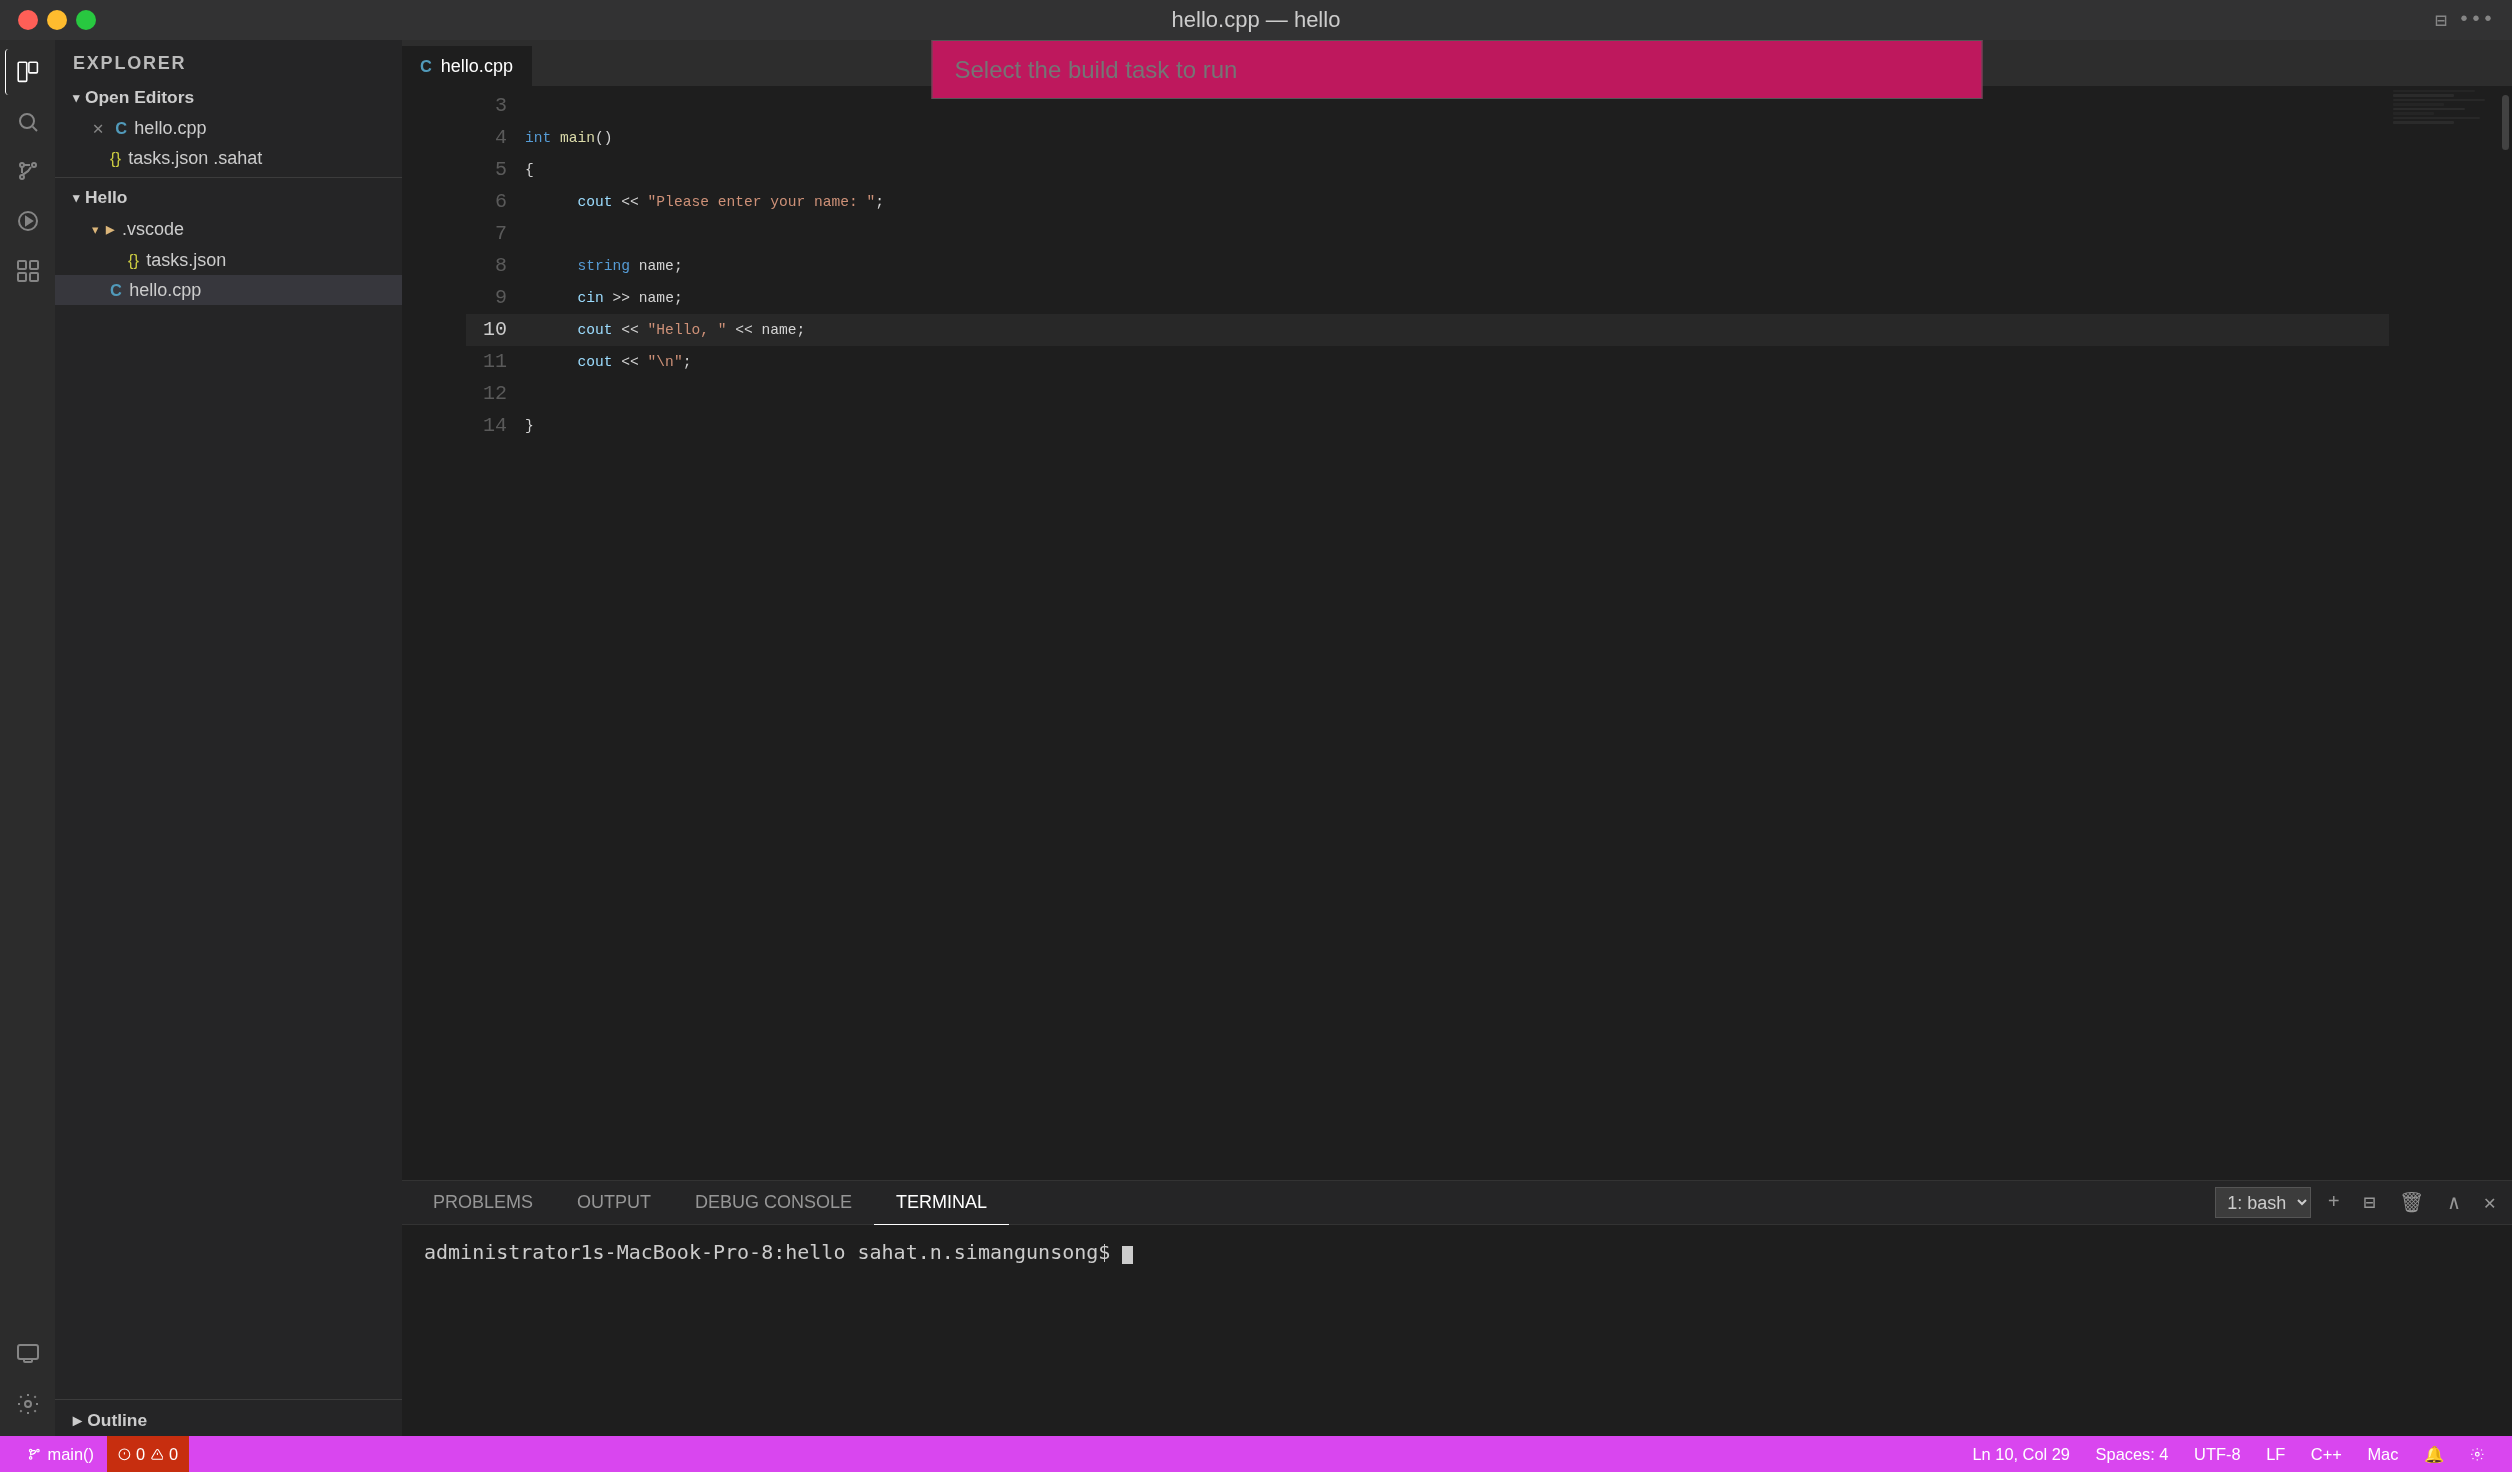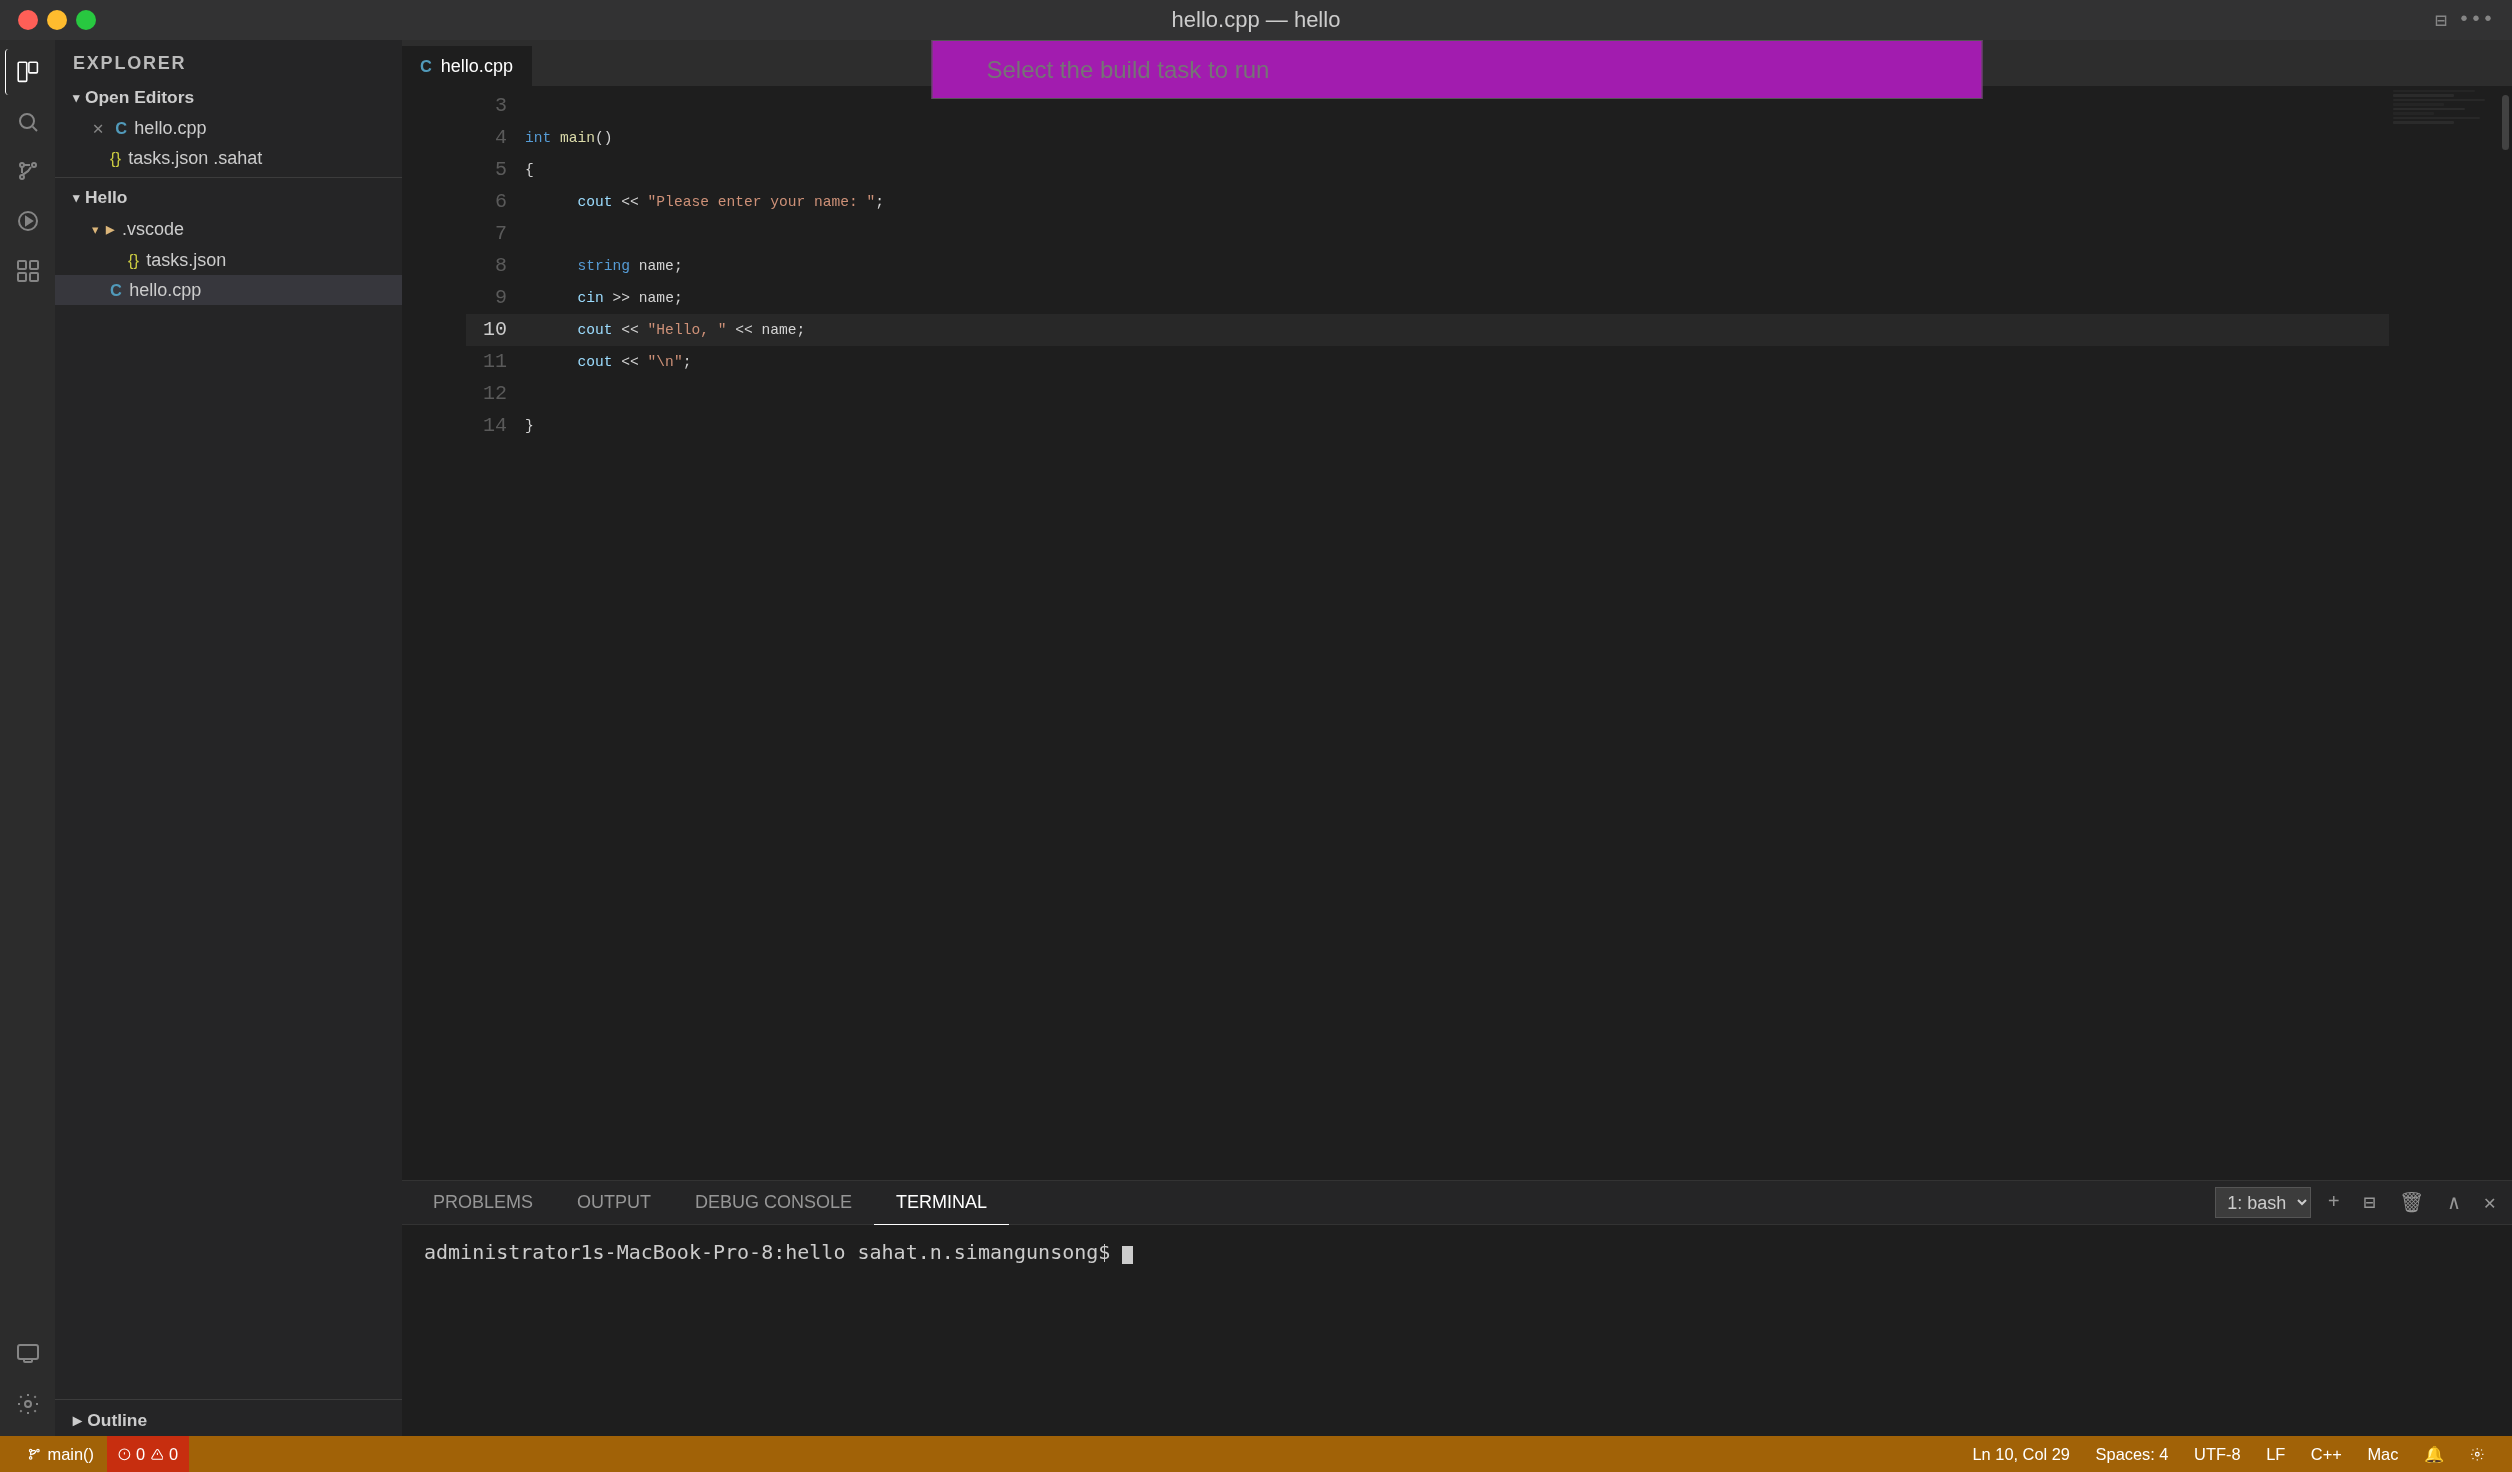--- a/index.html
+++ b/index.html
@@ -203,24 +203,23 @@
     
     .command-overlay {
       position: absolute;
       top: 0;
       left: 50%;
       transform: translateX(-50%);
       width: 1051px;
       z-index: 100;
     }
     .command-input-container {
-      background: #a21caf;
+      background: #be185d;
       border: 0.9px solid #555;
       width: 100%;
-      padding-left: 32px;
     }
     .command-input {
       width: 100%;
       padding: 14.6px 22px;
       background: transparent;
       border: none;
       color: #cccccc;
       font-size: 24px;
       font-family: -apple-system, BlinkMacSystemFont, sans-serif;
       outline: none;
@@ -362,21 +361,21 @@
       height: 18px;
       background: #cccccc;
       vertical-align: text-bottom;
       animation: blink 1s infinite;
     }
     @keyframes blink { 0%,50%{opacity:1} 51%,100%{opacity:0} }
 
     
     .status-bar {
       height: 37px;
-      background: #a16207;
+      background: #d946ef;
       display: flex;
       align-items: center;
       padding: 0 14.6px;
       gap: 0;
       flex-shrink: 0;
     }
     .status-item {
       padding: 0 12.8px;
       font-size: 16.4px;
       font-family: -apple-system, BlinkMacSystemFont, sans-serif;

